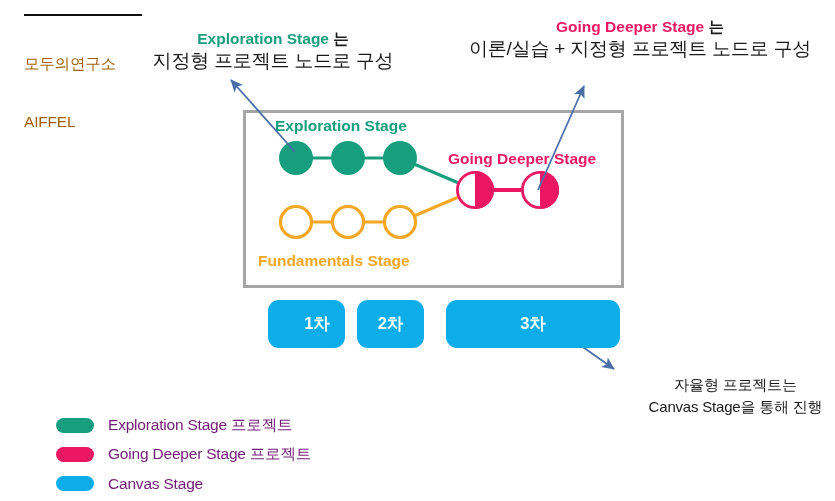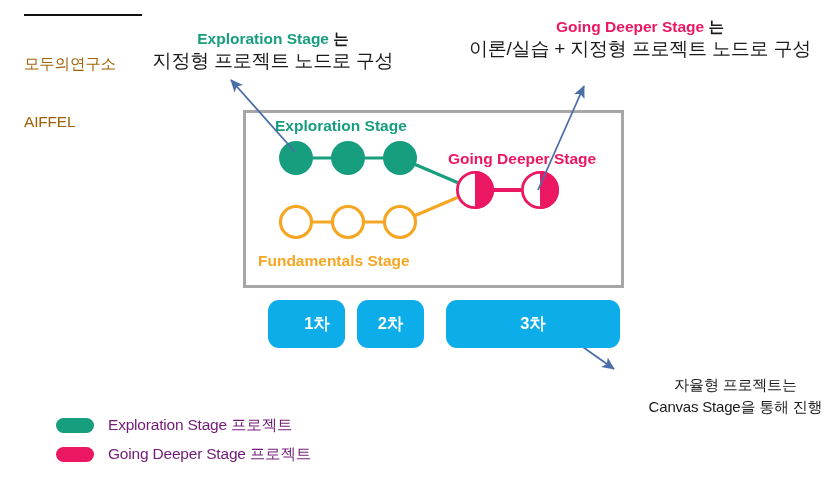--- a/index.html
+++ b/index.html
@@ -270,15 +270,19 @@
 
   <div id="legend">
     <div class="legend-row">
       <div class="legend-swatch" style="background:#179E7E"></div>
       <div class="legend-label">Exploration Stage 프로젝트</div>
     </div>
     <div class="legend-row">
       <div class="legend-swatch" style="background:#EC1762"></div>
       <div class="legend-label">Going Deeper Stage 프로젝트</div>
     </div>
+    <div class="legend-row">
+      <div class="legend-swatch" style="background:#0CADE8"></div>
+      <div class="legend-label">Canvas Stage</div>
+    </div>
   </div>
 
 </div>
 
 </body></html>

